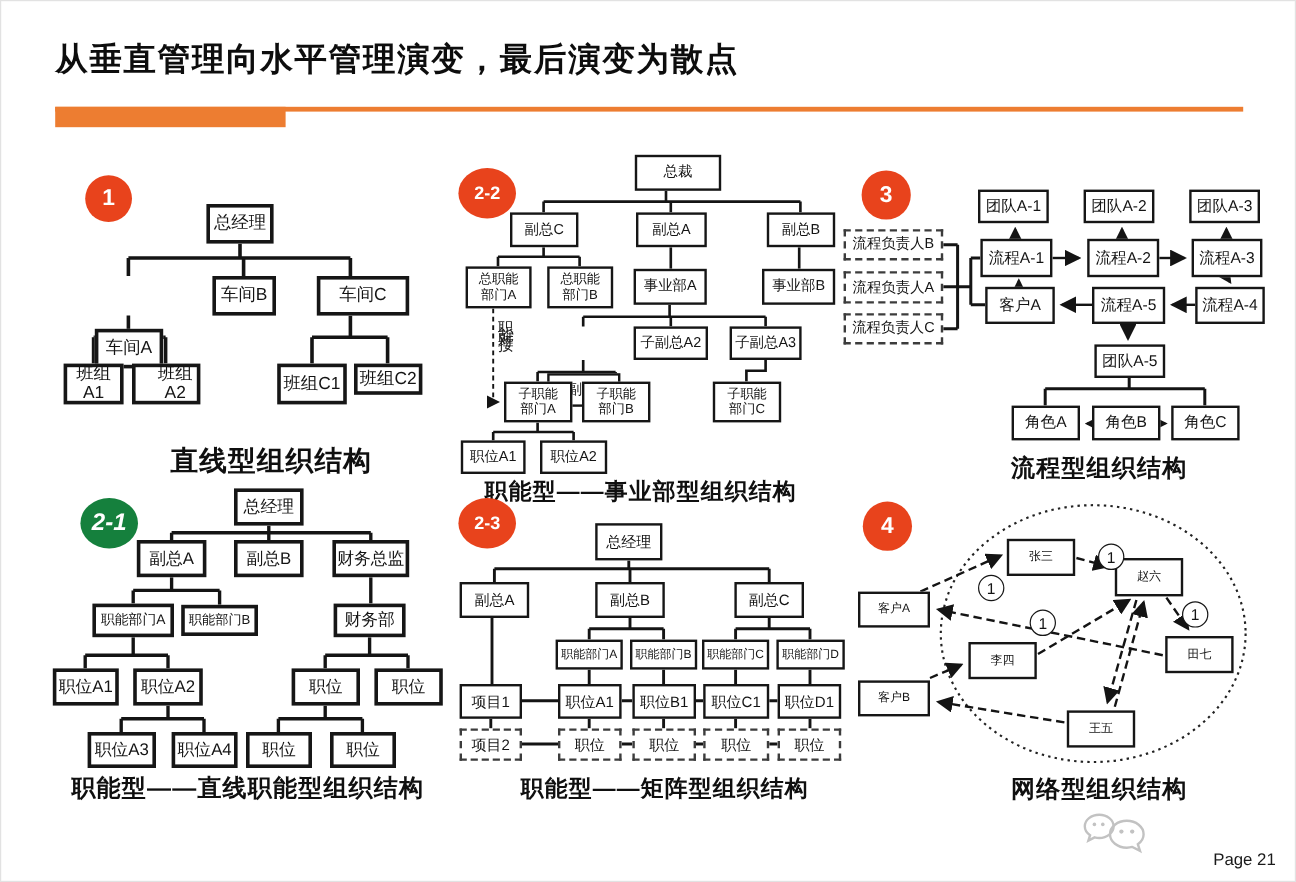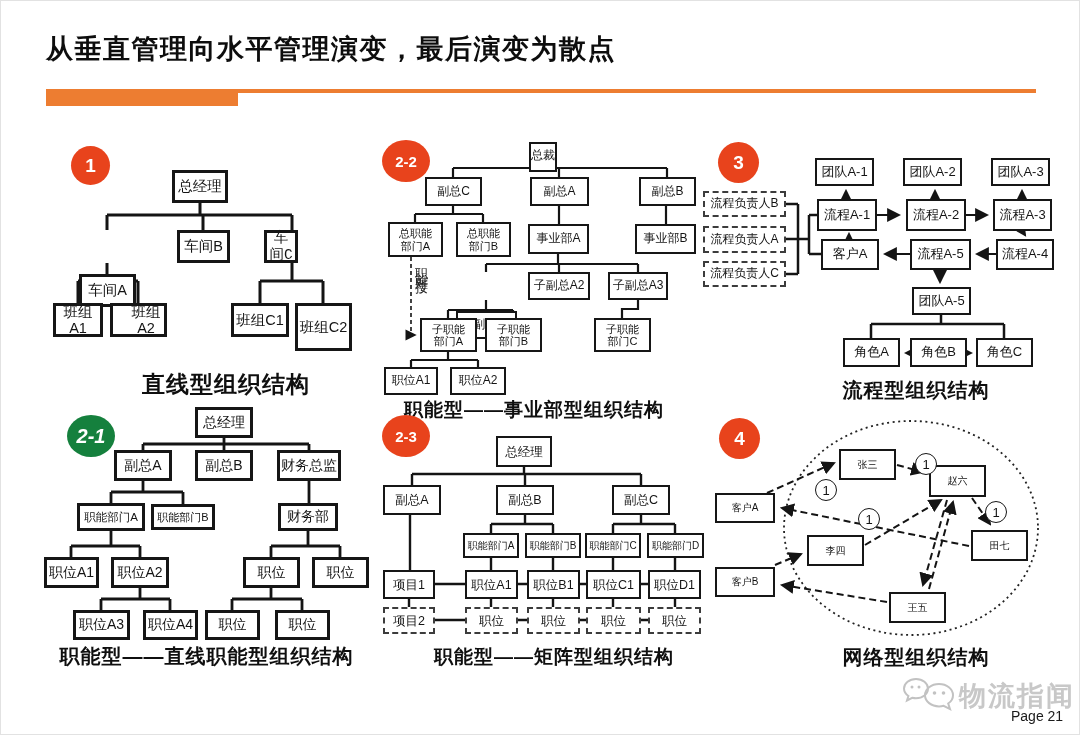--- a/index.html
+++ b/index.html
@@ -90,26 +90,26 @@
       <path d="M928 588L952 501"></path>
       <path d="M886 601L781 584"></path>
       <path d="M774 564L800 553"></path>
     </g>
   </svg>
 
   <div id="nodes">
       <div class="org-node n-d1" style="left: 171px; top: 169px; width: 56px; height: 33px;">总经理</div>
       <div class="org-node n-d1" style="left: 78px; top: 229px; width: 57px; height: 33px; margin-top: 44px;">车间A</div>
       <div class="org-node n-d1" style="left: 176px; top: 229px; width: 53px; height: 33px;">车间B</div>
-      <div class="org-node n-d1" style="left: 263px; top: 229px; width: 34px; height: 33px; font-family: Liberation Mono, monospace;">车间C</div>
+      <div class="org-node n-d1" style="left: 263px; top: 229px; width: 77px; height: 33px;">车间C</div>
       <div class="org-node n-d1" style="left: 52px; top: 302px; width: 50px; height: 34px;">班组A1</div>
       <div class="org-node n-d1" style="left: 109px; top: 302px; width: 57px; height: 34px; padding-left: 15px;">班组A2</div>
       <div class="org-node n-d1" style="left: 230px; top: 302px; width: 58px; height: 34px;">班组C1</div>
-      <div class="org-node n-d1" style="left: 294px; top: 302px; width: 57px; height: 48px;">班组C2</div>
-      <div class="org-node n-d22" style="left: 528px; top: 141px; width: 28px; height: 30px; font-family: Liberation Mono, monospace;">总裁</div>
+      <div class="org-node n-d1" style="left: 294px; top: 302px; width: 57px; height: 26px;">班组C2</div>
+      <div class="org-node n-d22" style="left: 528px; top: 128px; width: 72px; height: 30px;">总裁</div>
       <div class="org-node n-d22" style="left: 424px; top: 176px; width: 57px; height: 29px;">副总C</div>
       <div class="org-node n-d22" style="left: 529px; top: 176px; width: 59px; height: 29px;">副总A</div>
       <div class="org-node n-d22" style="left: 638px; top: 176px; width: 57px; height: 29px;">副总B</div>
       <div class="org-node n-d22" style="left: 387px; top: 221px; width: 55px; height: 35px; font-size: 11px;">总职能
 部门A</div>
       <div class="org-node n-d22" style="left: 455px; top: 221px; width: 55px; height: 35px; font-size: 11px;">总职能
 部门B</div>
       <div class="org-node n-d22" style="left: 527px; top: 223px; width: 61px; height: 30px;">事业部A</div>
       <div class="org-node n-d22" style="left: 634px; top: 223px; width: 61px; height: 30px;">事业部B</div>
       <div class="org-node n-d22" style="left: 455px; top: 271px; width: 61px; height: 28px; margin-top: 39px;">子副总A1</div>
@@ -208,16 +208,15 @@
         <path d="M40 11c-7.7 0-14 5-14 11.2 0 6.2 6.3 11.2 14 11.2 1.6 0 3.2-.2 4.6-.6l6.4 3.3-1.8-5.6c3-2 4.8-5 4.8-8.3C54 16 47.7 11 40 11z"></path>
       </g>
       <g fill="#c2c2c2">
         <circle cx="13" cy="14" r="1.5"></circle>
           <circle cx="20" cy="14" r="1.5"></circle>
         <circle cx="35.5" cy="20" r="1.8"></circle>
           <circle cx="44.5" cy="20" r="1.8"></circle>
       </g>
     </svg>
   </div>
-  <div class="watermark-text">物流指闻</div>
   <div class="page-num">Page 21</div>
 
 </div>
 
 </body></html>

